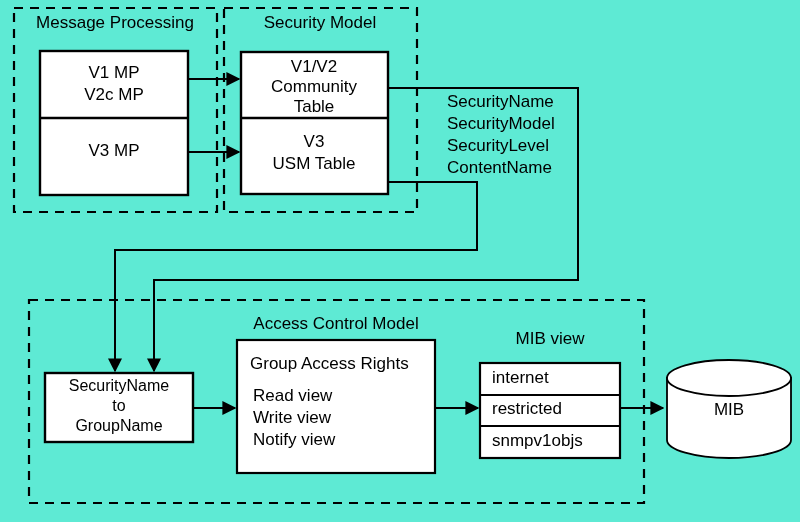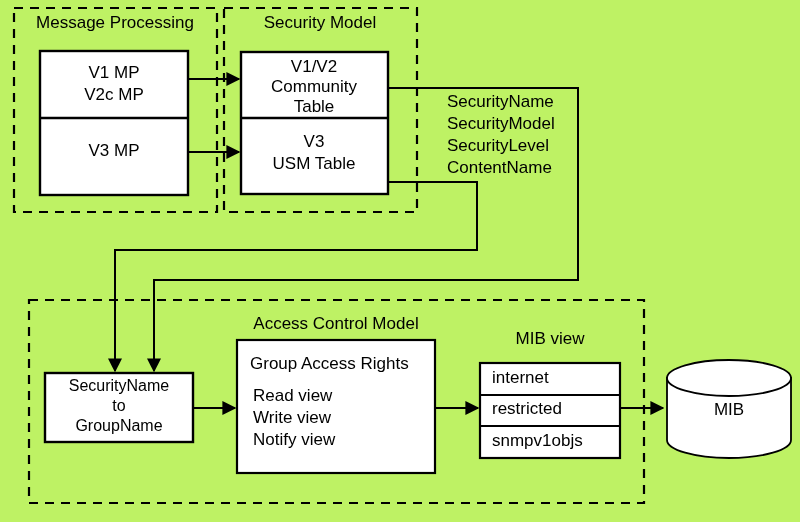--- a/index.html
+++ b/index.html
@@ -8,21 +8,21 @@
     padding: 0;
     background: #ffffff;
   }
   body {
     font-family: "Liberation Sans", sans-serif;
   }
   #stage {
     position: relative;
     width: 800px;
     height: 522px;
-    background: #bef264;
+    background: #5eead4;
     overflow: hidden;
   }
   #stage svg {
     position: absolute;
     left: 0;
     top: 0;
   }
   .dashgroup-label {
     font-size: 17px;
     fill: #000000;

